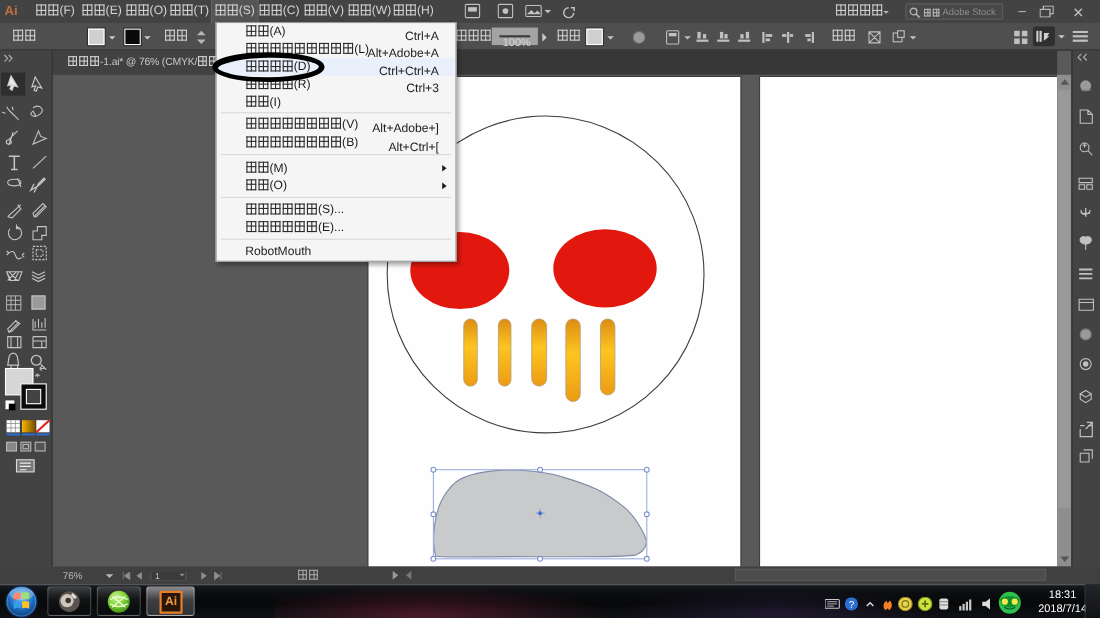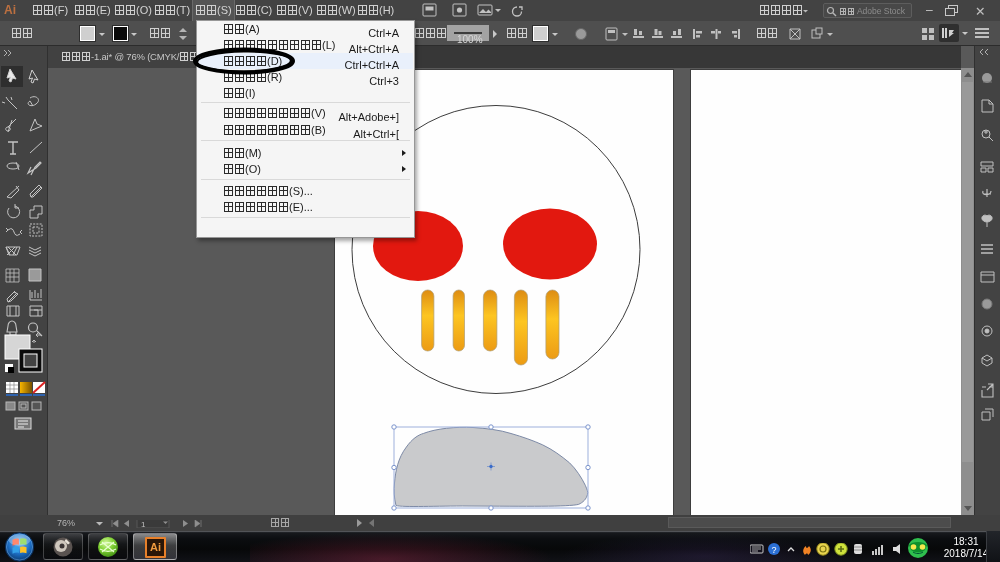--- a/index.html
+++ b/index.html
@@ -422,21 +422,21 @@
   <div class="abs" style="left:986px;top:0;width:1px;height:31px;background:#3a3d42"></div>
   <div class="abs" style="left:987px;top:0;width:13px;height:31px;background:linear-gradient(180deg,#22252a,#101216)"></div>
 </div>
 <div class="abs cd" id="menu">
   <div class="mrow" style="top:0">
       <span class="mtxt"><span class="c"></span><span class="c"></span>(A)</span>
       <span class="msc">Ctrl+A</span>
     </div>
   <div class="mrow" style="top:15.5px">
       <span class="mtxt"><span class="c"></span><span class="c"></span><span class="c"></span><span class="c"></span><span class="c"></span><span class="c"></span><span class="c"></span><span class="c"></span><span class="c"></span>(L)</span>
-      <span class="msc">Alt+Ctrl+A</span>
+      <span class="msc">Alt+Adobe+A</span>
     </div>
   <div class="mrow" style="top:32px;background:#e9f0fb">
       <span class="mtxt"><span class="c"></span><span class="c"></span><span class="c"></span><span class="c"></span>(D)</span>
       <span class="msc">Ctrl+Ctrl+A</span>
     </div>
   <div class="mrow" style="top:48px">
       <span class="mtxt"><span class="c"></span><span class="c"></span><span class="c"></span><span class="c"></span>(R)</span>
       <span class="msc">Ctrl+3</span>
     </div>
   <div class="mrow" style="top:64px">
@@ -461,17 +461,20 @@
       <span class="marr"></span>
     </div>
   <div class="msep" style="top:158px"></div>
   <div class="mrow" style="top:161.5px">
       <span class="mtxt"><span class="c"></span><span class="c"></span><span class="c"></span><span class="c"></span><span class="c"></span><span class="c"></span>(S)...</span>
     </div>
   <div class="mrow" style="top:177.5px">
       <span class="mtxt"><span class="c"></span><span class="c"></span><span class="c"></span><span class="c"></span><span class="c"></span><span class="c"></span>(E)...</span>
     </div>
   <div class="msep" style="top:196px"></div>
+  <div class="mrow" style="top:200px">
+      <span class="mtxt">RobotMouth</span>
+    </div>
 </div>
 <svg class="abs" style="left:192px;top:44px;z-index:10" width="110" height="36" viewBox="0 0 110 36">
   <ellipse cx="52" cy="17" rx="49" ry="11.5" fill="none" stroke="#000" stroke-width="4"></ellipse>
   <ellipse cx="52" cy="17.5" rx="47" ry="10" fill="none" stroke="#000" stroke-width="2.2" transform="rotate(-1 52 17.5)"></ellipse>
 </svg>
 
 </body></html>

